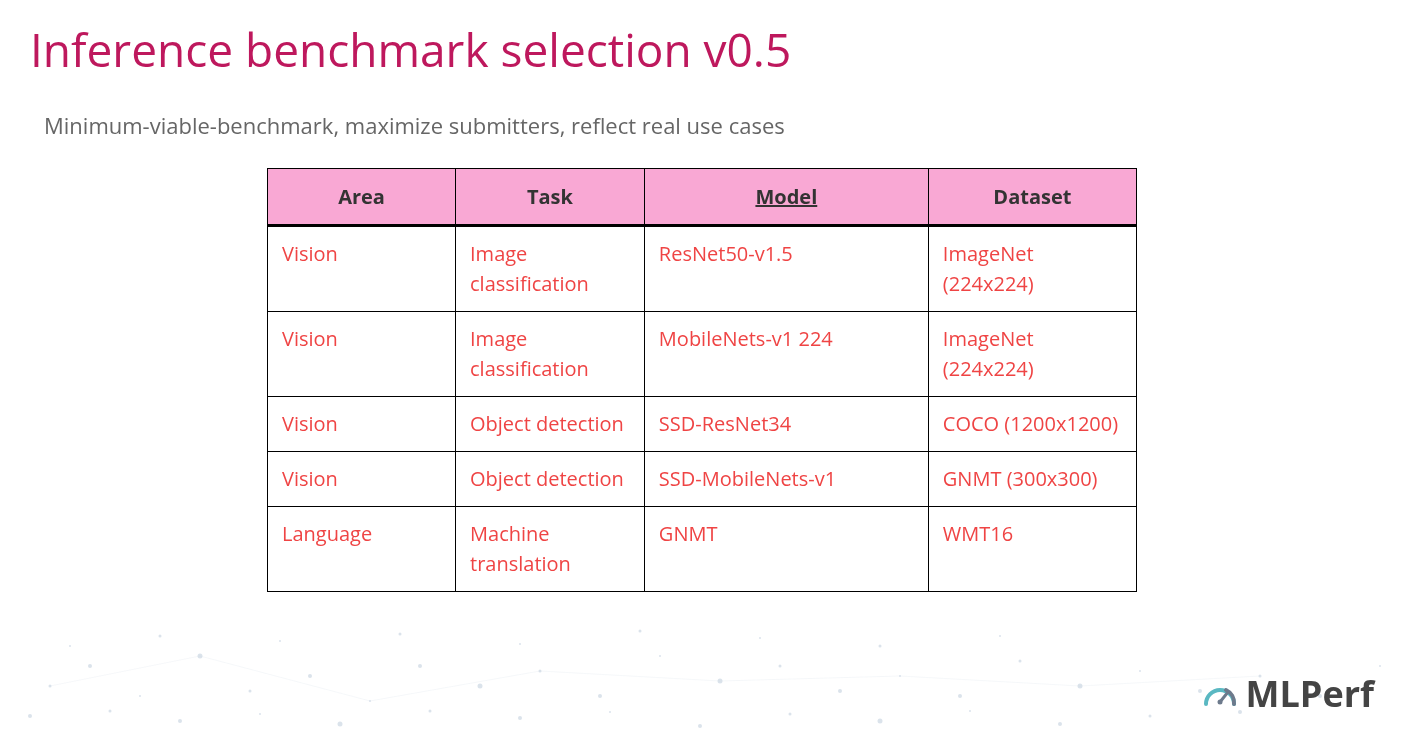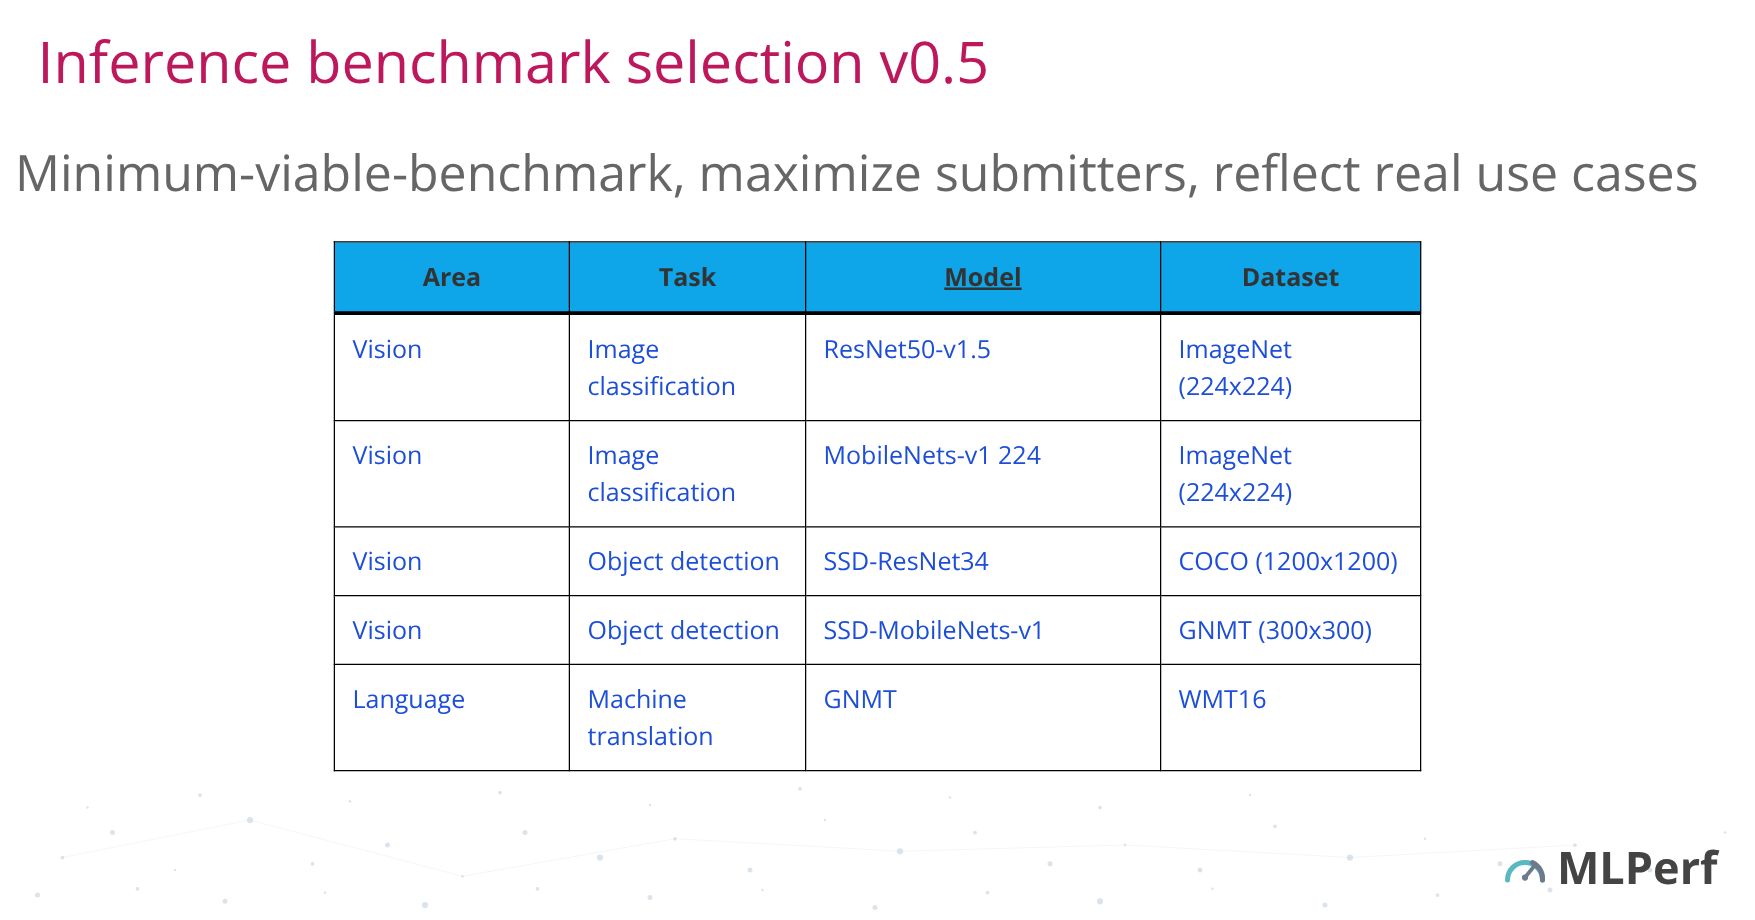--- a/index.html
+++ b/index.html
@@ -15,51 +15,51 @@
       position: relative;
       overflow: hidden;
     }
     .title {
       font-size: 46px;
       font-weight: 400;
       color: #be185d;
       padding: 18px 30px 0 30px;
     }
     .subtitle {
-      font-size: 40px;
+      font-size: 22px;
       font-weight: 400;
       color: #666;
-      padding: 30px 30px 0 12px;
+      padding: 30px 30px 0 44px;
     }
     .table-container {
       display: flex;
       justify-content: center;
       margin-top: 28px;
     }
     table {
       border-collapse: collapse;
       width: 870px;
     }
     th {
-      background: #0ea5e9;
+      background: #f9a8d4;
       font-weight: 700;
       color: #333;
       font-size: 20px;
       padding: 14px 12px;
       border: 1px solid #000;
       text-align: center;
     }
     thead tr {
       border-bottom: 3px solid #000;
     }
     td {
       border: 1px solid #000;
       padding: 12px 14px;
       font-size: 20px;
-      color: #1d4ed8;
+      color: #ef4444;
       vertical-align: top;
       line-height: 1.5;
     }
     .col-area { width: 190px; }
     .col-task { width: 190px; }
     .col-model { width: 288px; text-decoration: underline; }
     .col-dataset { width: 210px; }
     .logo {
       position: absolute;
       right: 30px;

